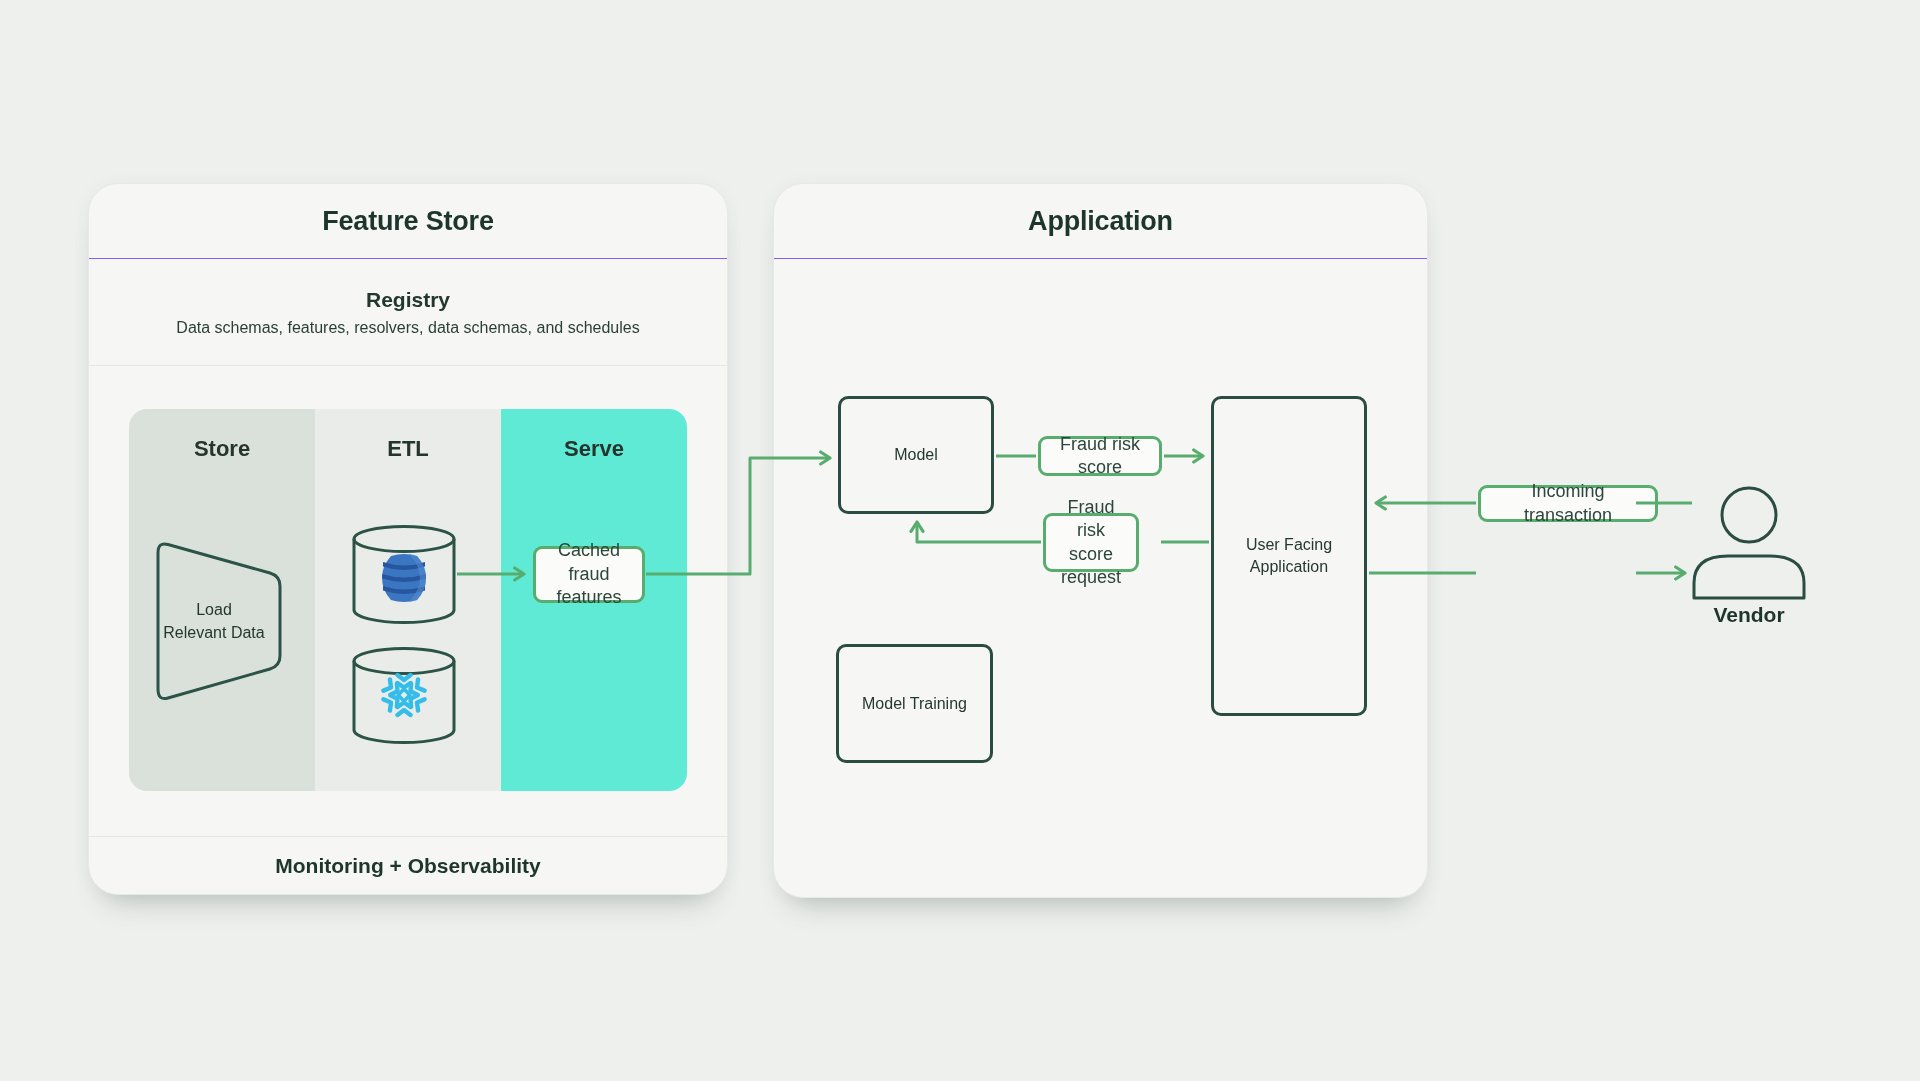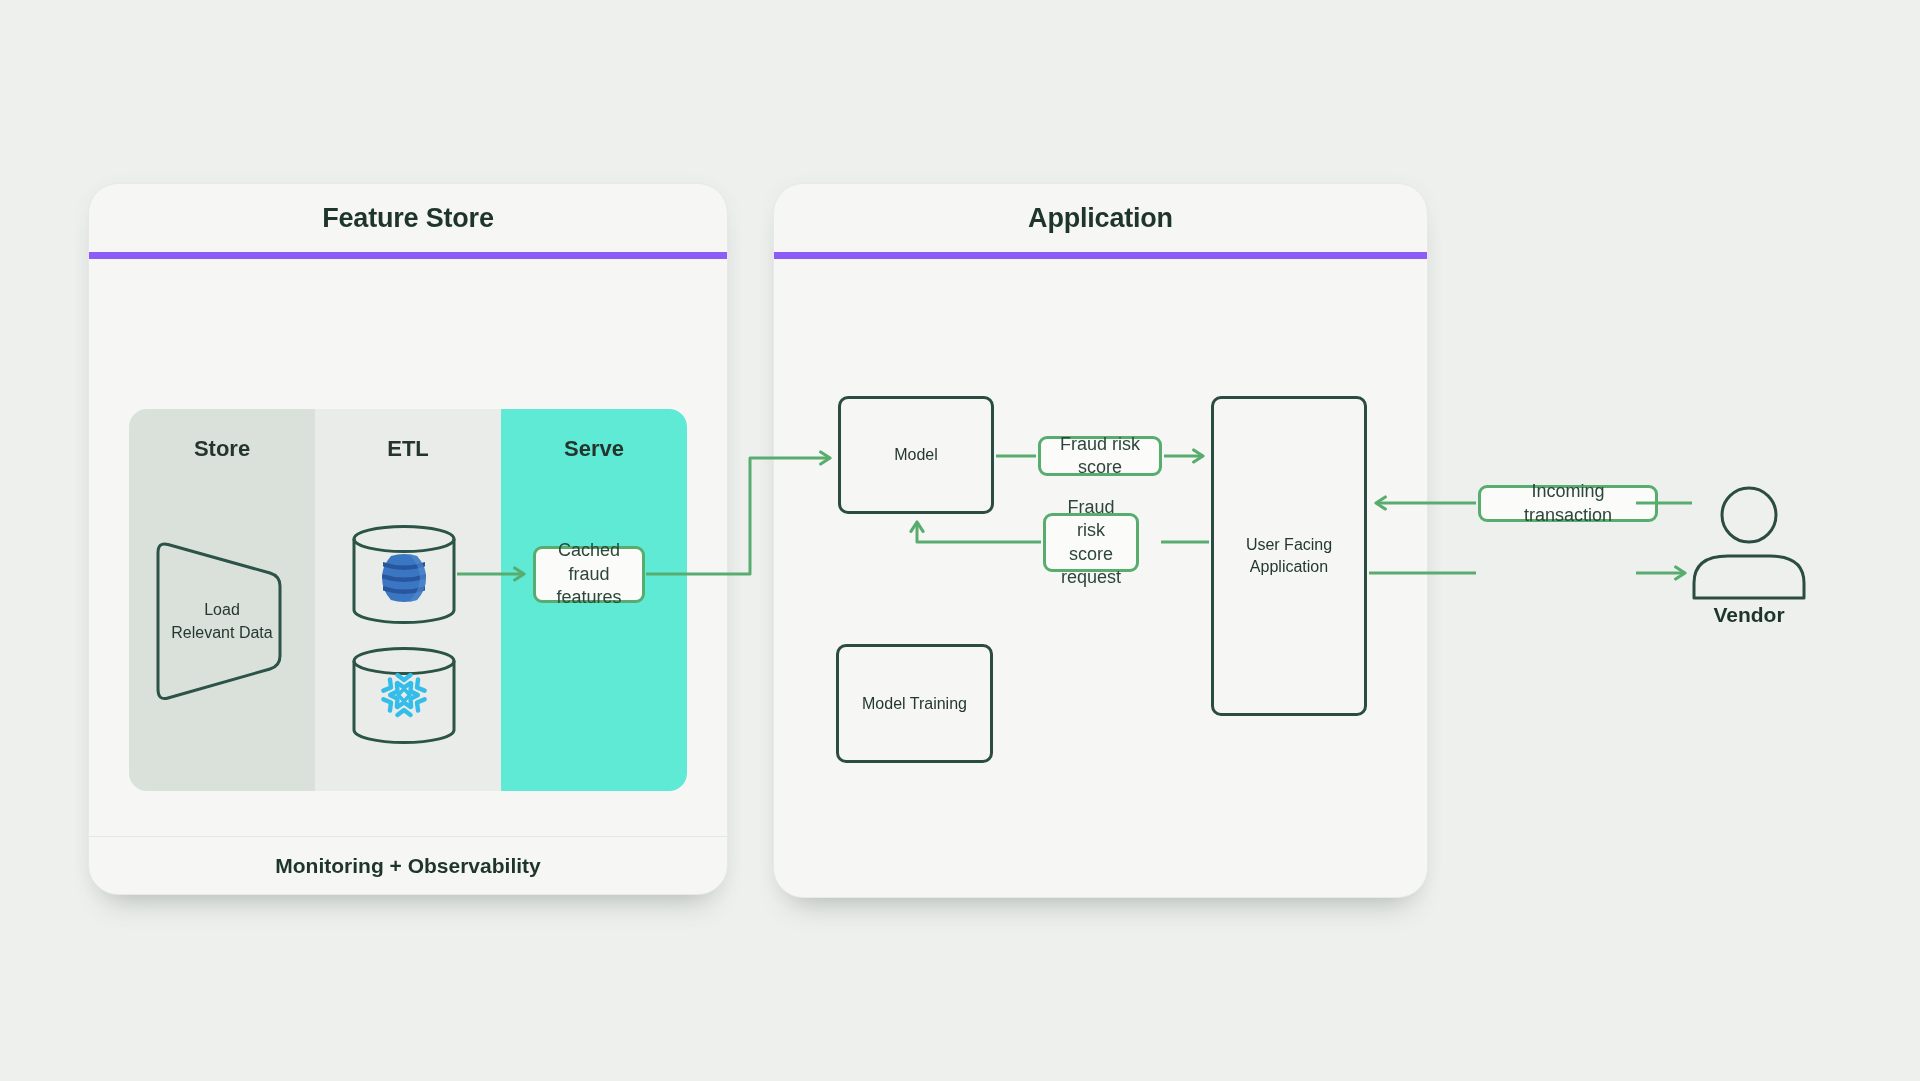--- a/index.html
+++ b/index.html
@@ -10,21 +10,21 @@
     font-family: "Liberation Sans", "DejaVu Sans", sans-serif;
     color: #1e3a31;
   }
   .panel {
     position: absolute; background: #f6f7f5;
     border: 1px solid #e6e9e5; border-radius: 30px;
     box-shadow: 0 22px 30px -18px rgba(60,80,70,.32), 0 2px 18px rgba(60,80,70,.05);
   }
   .panel-header {
     height: 75px; display: flex; align-items: center; justify-content: center;
-    border-bottom: 7px solid #8b5cf6;
+    border-bottom: 1px solid #8b5cf6;
     font-size: 27px; font-weight: 700; letter-spacing: -0.2px; color: #1d352d;
   }
   #feature-store { left: 88px; top: 183px; width: 640px; height: 712px; }
   #application  { left: 773px; top: 183px; width: 655px; height: 715px; }
 
   .registry {
     height: 107px; border-bottom: 1px solid #e3e6e2;
     display: flex; flex-direction: column; align-items: center; justify-content: center;
     gap: 7px; text-align: center;
   }
@@ -76,38 +76,42 @@
     font-size: 21px; font-weight: 700; color: #1d352d;
   }
 </style>
 </head>
 <body>
 
 <div class="canvas">
 
   <div class="panel" id="feature-store">
     <div class="panel-header">Feature Store</div>
+    <div class="registry">
+      <div class="registry-title">Registry</div>
+      <div class="registry-subtitle">Data schemas, features, resolvers, data schemas, and schedules</div>
+    </div>
     <div class="pipeline">
       <div class="col col-store">
         <div class="col-label">Store</div>
       </div>
       <div class="col col-etl">
         <div class="col-label">ETL</div>
       </div>
       <div class="col col-serve">
         <div class="col-label">Serve</div>
       </div>
     </div>
     <div class="fs-footer">Monitoring + Observability</div>
   </div>
 
   <svg class="abs" style="left:153px; top:540px; z-index:3;" width="132" height="164" viewBox="0 0 132 164">
     <path class="outline" stroke-linejoin="round" d="M15,4.5 L117,33 Q127,36 127,46 L127,116 Q127,126 117,129 L15,158 Q5,161 5,149 L5,13 Q5,1.5 15,4.5 Z"></path>
   </svg>
-  <div class="shape-label" style="left:160px; top:585px; width:124px; height:72px;">Load
+  <div class="shape-label" style="left:152px; top:585px; width:124px; height:72px;">Load
 Relevant Data</div>
 
   <svg class="abs" style="left:351px; top:524px; z-index:3;" width="106" height="104" viewBox="0 0 106 104">
     <path class="outline" d="M3,15 L3,86 A50,12.5 0 0 0 103,86 L103,15"></path>
     <ellipse class="outline" cx="53" cy="15" rx="50" ry="12.5"></ellipse>
   </svg>
   <svg class="abs" style="left:351px; top:646px; z-index:3;" width="106" height="102" viewBox="0 0 106 102">
     <path class="outline" d="M3,15 L3,84 A50,12.5 0 0 0 103,84 L103,15"></path>
     <ellipse class="outline" cx="53" cy="15" rx="50" ry="12.5"></ellipse>
   </svg>

